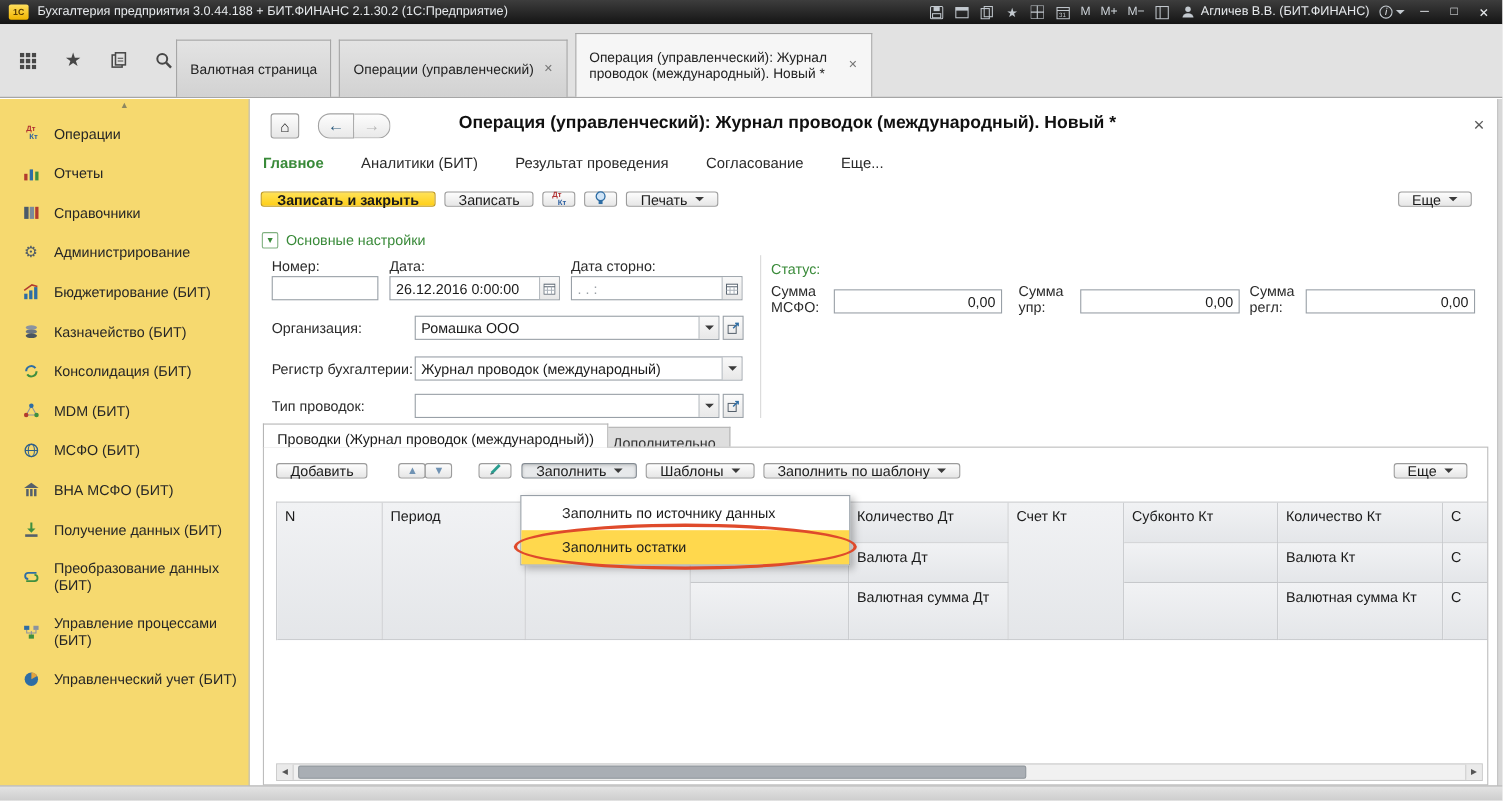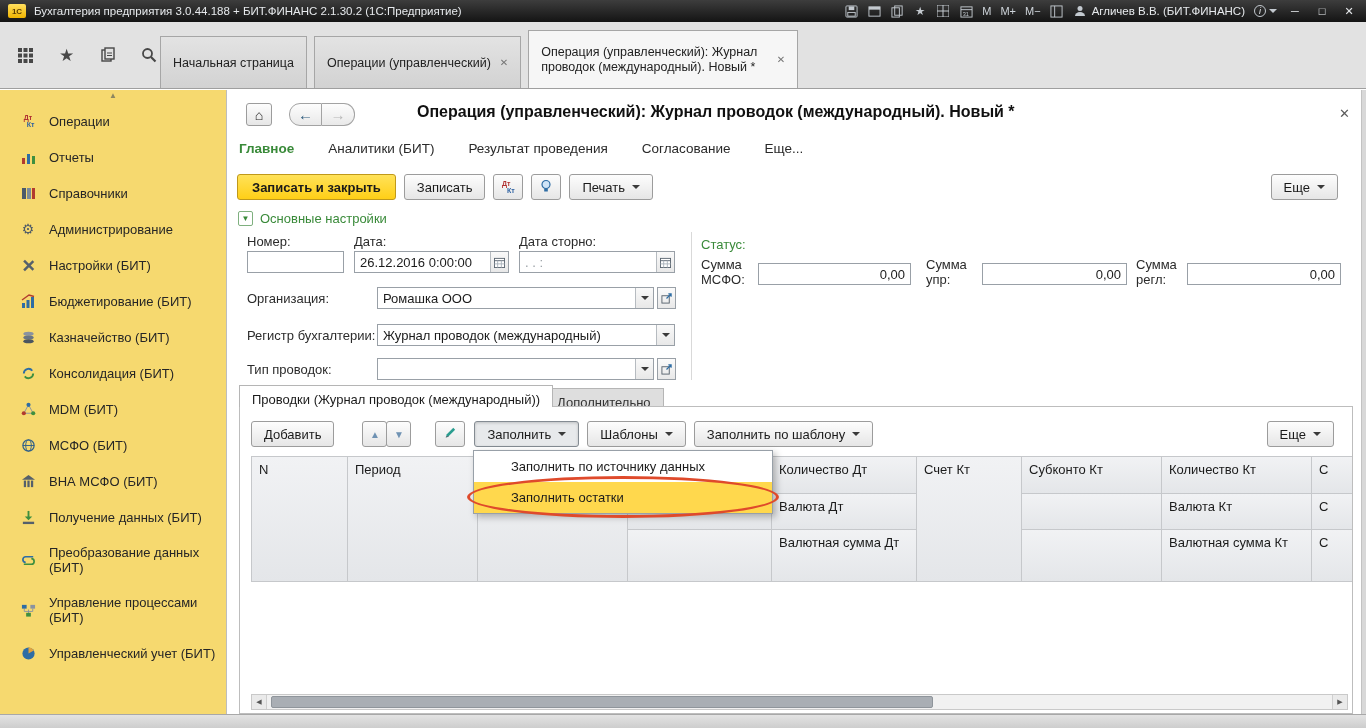--- a/index.html
+++ b/index.html
@@ -43,21 +43,21 @@
   .side-item .ic { width:16px; height:16px; flex-shrink:0; display:flex; align-items:center; justify-content:center; }
   .dtkt { display:flex; flex-direction:column; font-size:7px; line-height:7px; font-weight:bold; }
   .dtkt b { color:#b03030; }
   .dtkt i { color:#2b5fa0; font-style:normal; margin-left:5px; }
 
   
   .content { position:absolute; left:228px; top:90px; right:5px; bottom:14px; background:#fff; overflow:hidden; }
   .frame-r { position:absolute; top:90px; right:0; width:5px; bottom:14px; background:#d8d8d8; border-left:1px solid #c2c2c2; }
   .bottom-strip { position:absolute; left:0; right:0; bottom:0; height:14px; background:linear-gradient(#e3e3e3,#cdcdcd); border-top:1px solid #a8a8a8; }
 
-  .btn { display:inline-flex; align-items:center; justify-content:center; gap:7px; height:26px; padding:0 12px;
+  .btn { display:inline-flex; align-items:center; justify-content:center; gap:7px; height:14px; padding:0 12px;
     background:linear-gradient(#fdfdfd,#e6e6e6); border:1px solid #9c9c9c; border-radius:3px;
     font-size:13px; color:#1a1a1a; cursor:pointer; white-space:nowrap; }
   .btn.yellow { background:linear-gradient(#ffe259,#ffcf17); border-color:#c0991a; font-weight:bold; padding:0 14px; }
   .btn.pressed { background:#e7e9eb; border-color:#848b92; box-shadow:inset 0 1px 3px rgba(0,0,0,.18); }
   .btn.iconb { width:30px; padding:0; }
   .caret { width:0; height:0; border-left:4px solid transparent; border-right:4px solid transparent; border-top:4px solid #3a3a3a; }
 
   .home-btn { position:absolute; left:18px; top:13px; width:25px; height:23px; font-size:14px; border-radius:3px; }
   .nav-pill { position:absolute; left:61px; top:13px; display:flex; }
   .nav-arrow { width:33px; height:23px; border:1px solid #a3a3a3; background:linear-gradient(#fdfdfd,#e9e9e9);
@@ -218,21 +218,21 @@
         </span>
       <span class="ti">
           <svg width="16" height="16" viewBox="0 0 16 16">
             <circle cx="6.5" cy="6.5" r="4.5" fill="none" stroke="#474747" stroke-width="1.8"></circle>
             <line x1="10" y1="10" x2="14.5" y2="14.5" stroke="#474747" stroke-width="2.2"></line>
           </svg>
         </span>
     </div>
     <div class="wtabs">
       <div class="wtab">
-        <span>Начальная страница</span>
+        <span>Валютная страница</span>
       </div>
       <div class="wtab">
         <span>Операции (управленческий)</span>
         <span class="tab-x">✕</span>
       </div>
       <div class="wtab active">
         <span class="twrap">Операция (управленческий): Журнал проводок (международный). Новый *</span>
         <span class="tab-x">✕</span>
       </div>
     </div>
@@ -264,29 +264,20 @@
               <rect x="1" y="2" width="4" height="11" fill="#4a5a6a"></rect>
               <rect x="6" y="2" width="4" height="11" fill="#7a8a9a"></rect>
               <rect x="11" y="2" width="3" height="11" fill="#b23b2e"></rect>
             </svg>
           </span>
         <span>Справочники</span>
       </div>
       <div class="side-item">
         <span class="ic" style="font-size:14px;color:#4f5b66">⚙</span>
         <span>Администрирование</span>
-      </div>
-      <div class="side-item">
-        <span class="ic">
-            <svg width="15" height="15" viewBox="0 0 16 16">
-              <rect x="7" y="1" width="2.6" height="14" fill="#55606b" transform="rotate(45 8 8)"></rect>
-              <rect x="7" y="1" width="2.6" height="14" fill="#55606b" transform="rotate(-45 8 8)"></rect>
-            </svg>
-          </span>
-        <span>Настройки (БИТ)</span>
       </div>
       <div class="side-item">
         <span class="ic">
             <svg width="15" height="15" viewBox="0 0 15 15">
               <rect x="1" y="9" width="3" height="5" fill="#2e6da4"></rect>
               <rect x="5.5" y="6" width="3" height="8" fill="#2e6da4"></rect>
               <rect x="10" y="3" width="3" height="11" fill="#2e6da4"></rect>
               <path d="M1 6 L8 1 L13 2.5" stroke="#b23b2e" fill="none" stroke-width="1.4"></path>
             </svg>
           </span>

